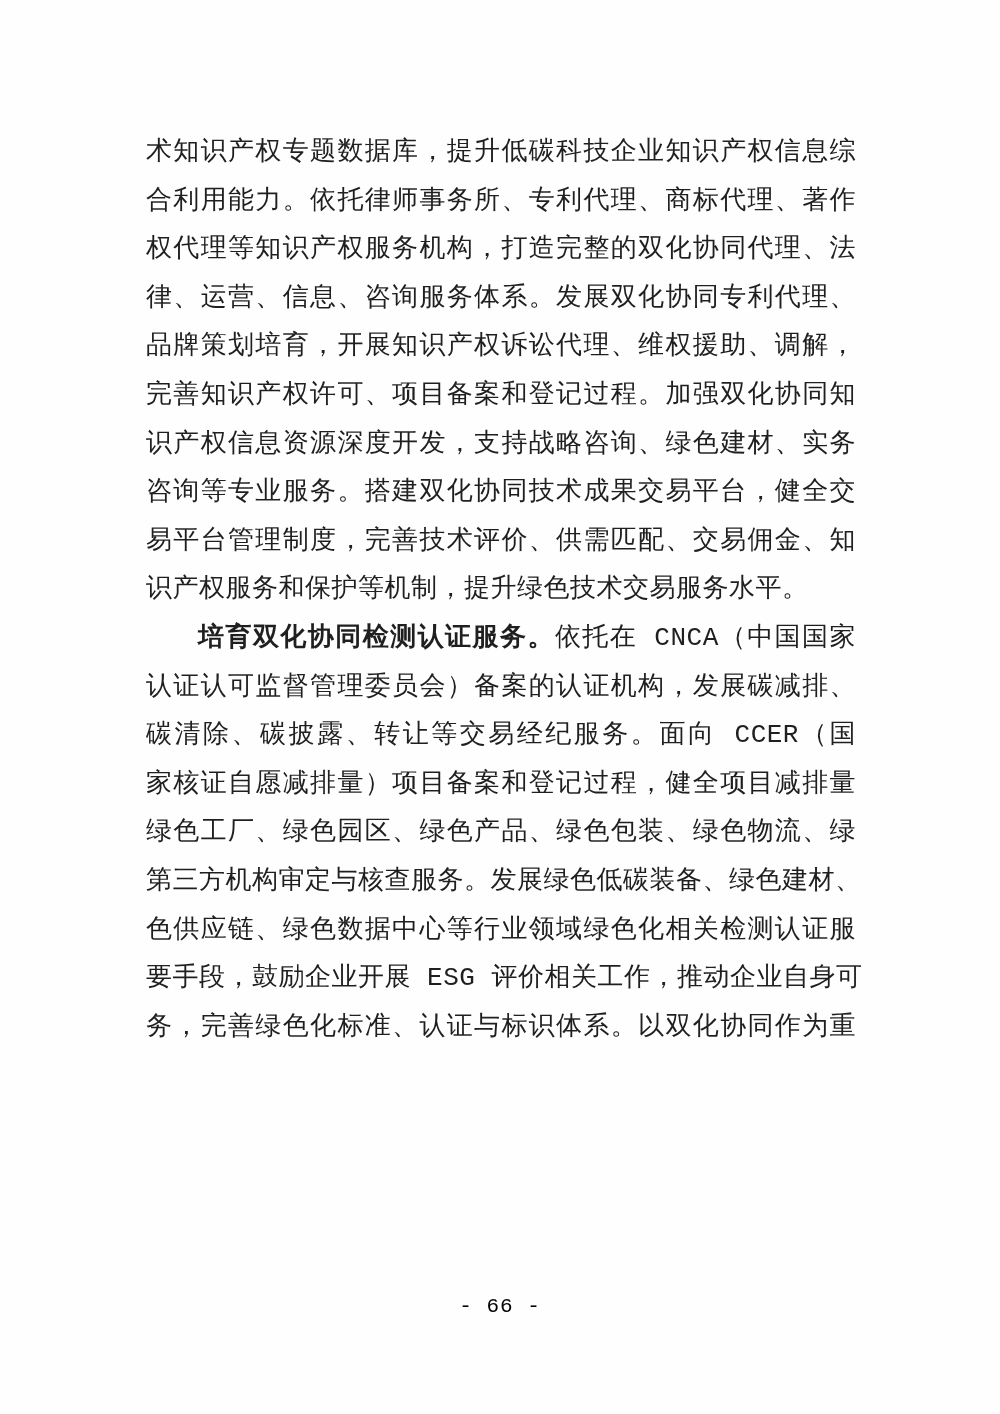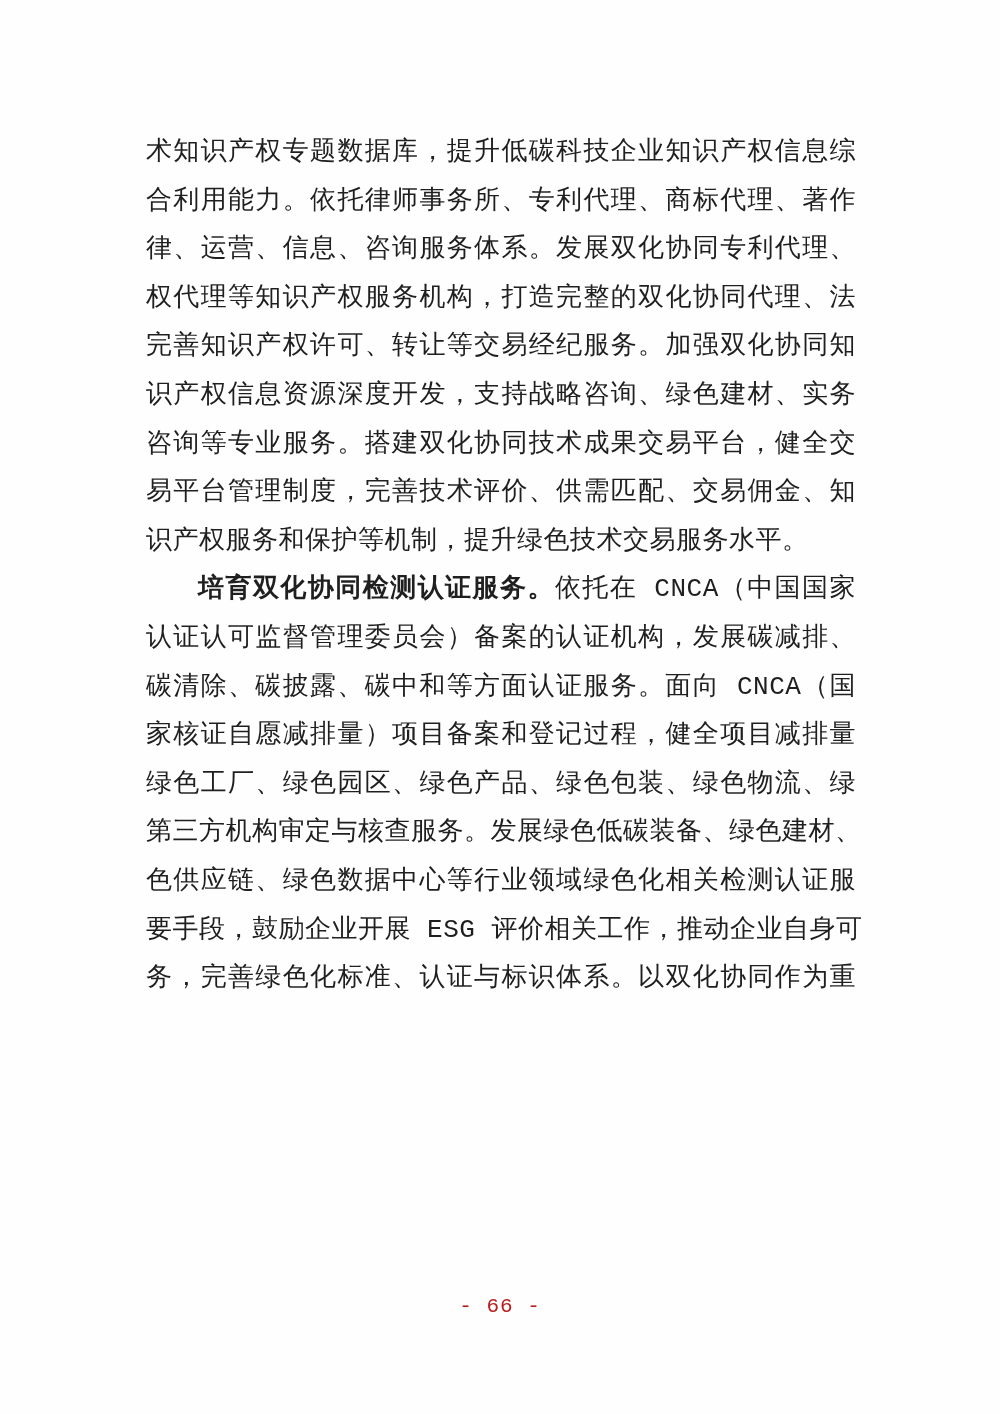--- a/index.html
+++ b/index.html
@@ -43,48 +43,49 @@
     font-weight: bold;
   }
   .footer {
     position: absolute;
     left: 0;
     top: 1295px;
     width: 100%;
     text-align: center;
     font-size: 21px;
     letter-spacing: 1px;
-    color: #b91c1c;
+    color: #000000;
   }
 </style>
 </head>
 <body>
 
 <div class="page">
 
   <div class="textblock">
 
     <div>
       <div class="line">术知识产权专题数据库，提升低碳科技企业知识产权信息综</div>
       <div class="line">合利用能力。依托律师事务所、专利代理、商标代理、著作</div>
+      <div class="line">权代理等知识产权服务机构，打造完整的双化协同代理、法</div>
       <div class="line">律、运营、信息、咨询服务体系。发展双化协同专利代理、</div>
-      <div class="line">权代理等知识产权服务机构，打造完整的双化协同代理、法</div>
-      <div class="line">完善知识产权许可、转让等交易经纪服务。加强双化协同知</div>
+      <div class="line">品牌策划培育，开展知识产权诉讼代理、维权援助、调解，</div>
+      <div class="line">完善知识产权许可、项目备案和登记过程。加强双化协同知</div>
       <div class="line">识产权信息资源深度开发，支持战略咨询、绿色建材、实务</div>
       <div class="line">咨询等专业服务。搭建双化协同技术成果交易平台，健全交</div>
       <div class="line">易平台管理制度，完善技术评价、供需匹配、交易佣金、知</div>
       <div class="line para-last">识产权服务和保护等机制，提升绿色技术交易服务水平。</div>
     </div>
 
     <div>
       <div class="line indent">
         <span class="bold">培育双化协同检测认证服务。</span><span>依托在 CNCA（中国国家</span>
       </div>
       <div class="line">认证认可监督管理委员会）备案的认证机构，发展碳减排、</div>
-      <div class="line">碳清除、碳披露、碳中和等方面认证服务。面向 CNCA（国</div>
+      <div class="line">碳清除、碳披露、转让等交易经纪服务。面向 CCER（国</div>
       <div class="line">家核证自愿减排量）项目备案和登记过程，健全项目减排量</div>
       <div class="line">绿色工厂、绿色园区、绿色产品、绿色包装、绿色物流、绿</div>
       <div class="line">第三方机构审定与核查服务。发展绿色低碳装备、绿色建材、</div>
       <div class="line">色供应链、绿色数据中心等行业领域绿色化相关检测认证服</div>
       <div class="line">要手段，鼓励企业开展 ESG 评价相关工作，推动企业自身可</div>
       <div class="line">务，完善绿色化标准、认证与标识体系。以双化协同作为重</div>
     </div>
 
   </div>
 

